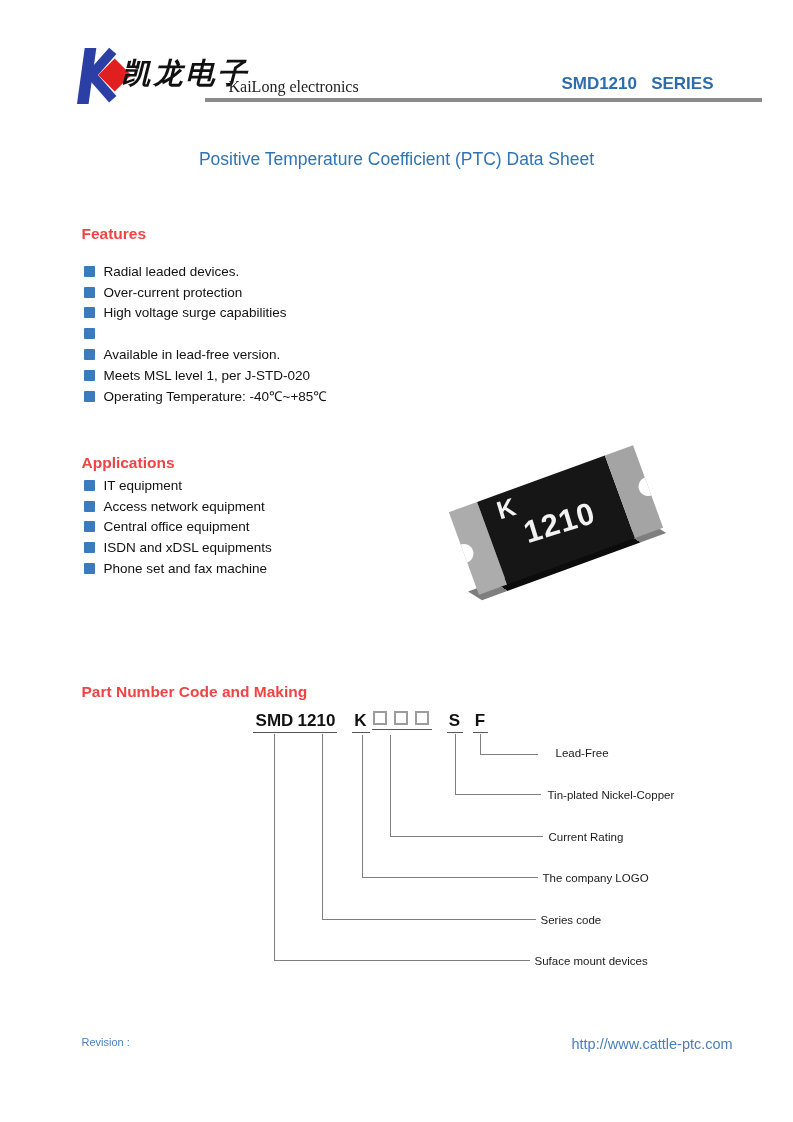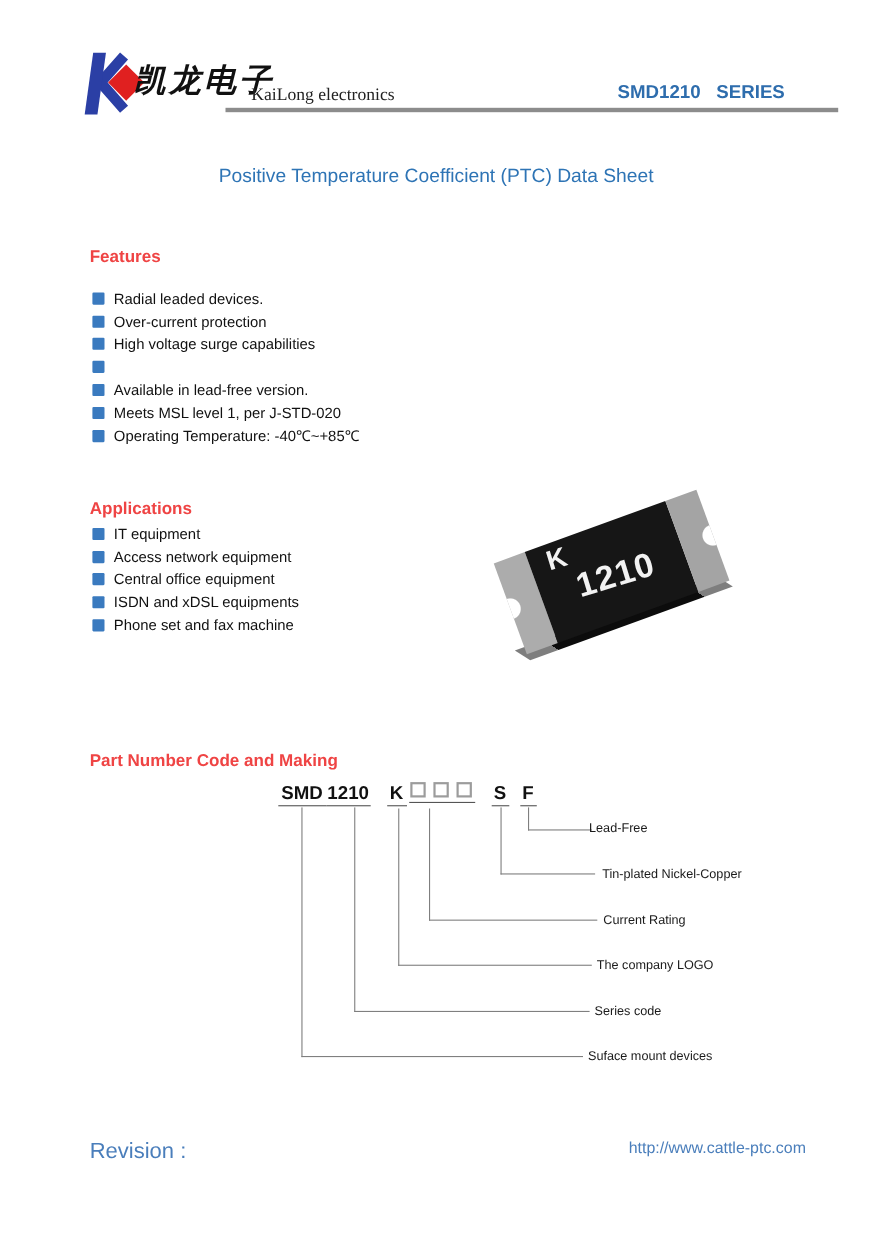--- a/index.html
+++ b/index.html
@@ -88,21 +88,21 @@
     line-height:19px;
   }
   .pn-boxes { display:flex; gap:7px; align-items:center; padding-bottom:4px; }
   .pn-box { width:14px; height:14px; border:2px solid #9c9c9c; background:#fff; }
   .connector {
     position:absolute; border-left:1px solid #7f7f7f; border-bottom:1px solid #7f7f7f;
   }
   .pn-label { position:absolute; font-size:11.5px; color:#1a1a1a; white-space:nowrap; }
 
   
-  .footer-revision { position:absolute; left:50px; top:1036px; font-size:20px; color:#4a7ebb; }
+  .footer-revision { position:absolute; left:50px; top:1036px; font-size:11px; color:#4a7ebb; }
   .footer-url { position:absolute; left:540px; top:1036px; font-size:14.5px; color:#4a7ebb;
     text-decoration:none; }
 </style>
 </head>
 <body>
 
 <div class="page">
 
   <svg class="logo-mark" viewBox="0 0 62 58">
     <path d="M38,3 L16,28 L38,53" fill="none" stroke="#2b3fa5" stroke-width="10"></path>
@@ -198,21 +198,21 @@
   <span class="pn-seg" style="left:415px; width:16px;">S</span>
   <span class="pn-seg" style="left:441px; width:15px;">F</span>
 
   <div class="connector" style="left:448px; top:734px; width:58px;  height:21px;"></div>
   <div class="connector" style="left:423px; top:734px; width:86px;  height:61px;"></div>
   <div class="connector" style="left:358px; top:735px; width:153px; height:102px;"></div>
   <div class="connector" style="left:330px; top:735px; width:176px; height:143px;"></div>
   <div class="connector" style="left:290px; top:734px; width:214px; height:186px;"></div>
   <div class="connector" style="left:242px; top:734px; width:256px; height:227px;"></div>
 
-  <div class="pn-label" style="left:492px; top:747px;padding-left:12px;">Lead-Free</div>
+  <div class="pn-label" style="left:512px; top:747px;padding-left:12px;">Lead-Free</div>
   <div class="pn-label" style="left:516px; top:789px;">Tin-plated Nickel-Copper</div>
   <div class="pn-label" style="left:517px; top:831px;">Current Rating</div>
   <div class="pn-label" style="left:511px; top:872px;">The company LOGO</div>
   <div class="pn-label" style="left:509px; top:914px;">Series code</div>
   <div class="pn-label" style="left:503px; top:955px;">Suface mount devices</div>
 
   <div class="footer-revision">Revision :</div>
   <a class="footer-url" href="#">http://www.cattle-ptc.com</a>
 
 </div>

